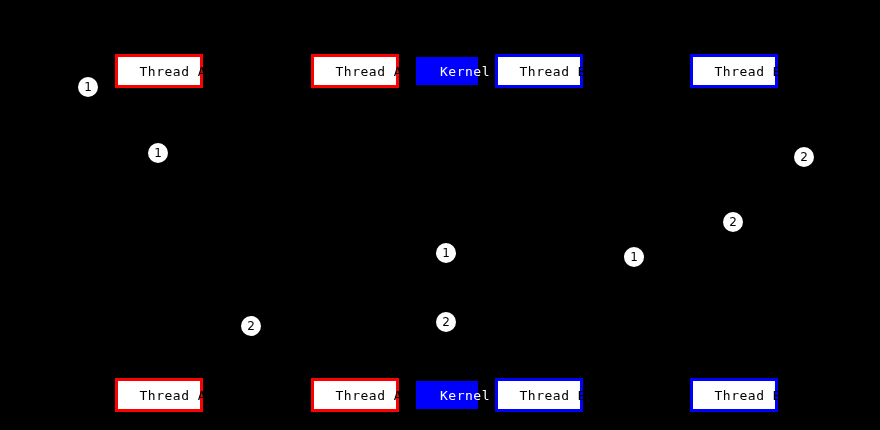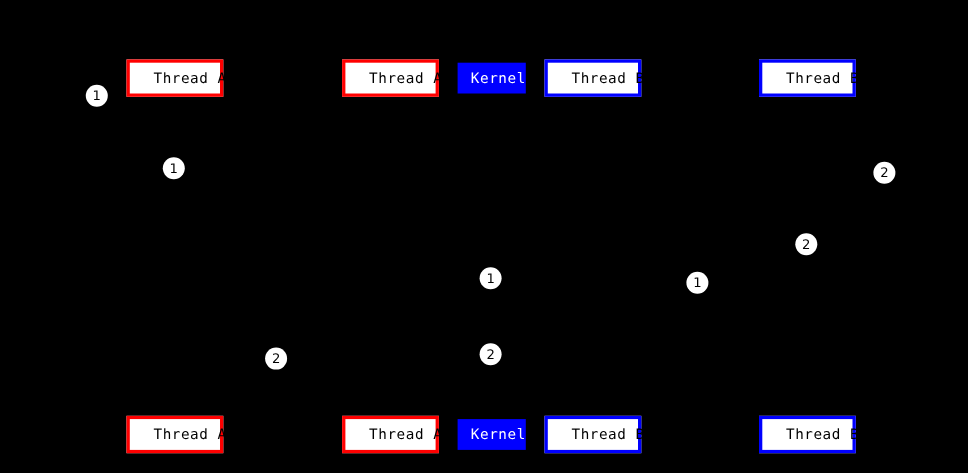--- a/index.html
+++ b/index.html
@@ -34,21 +34,20 @@
   }
   .participant.outline {
     background: #ffffff;
     color: #000000;
     border-style: solid;
     border-width: 3px;
   }
   .participant.solid {
     color: #ffffff;
     border: none;
-    justify-content: flex-end;
   }
   
   .lifeline {
     position: absolute;
     width: 1px;
     background: #000000;
   }
   
   .message {
     position: absolute;

